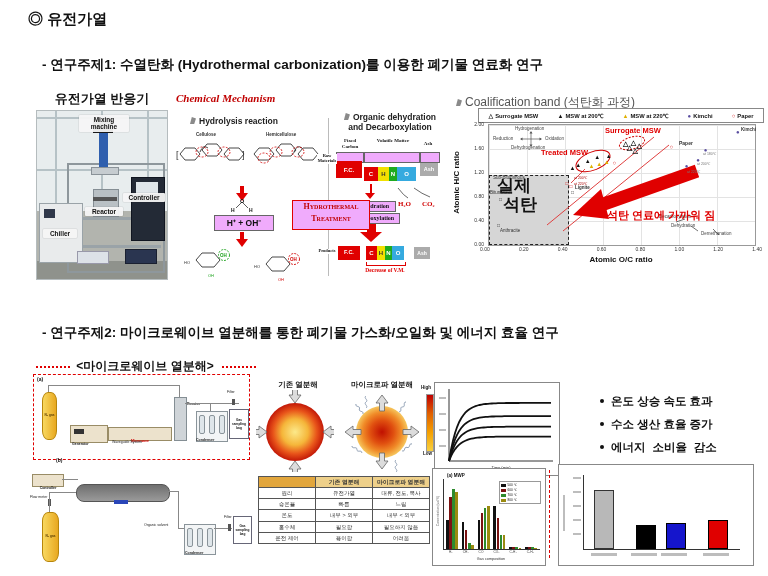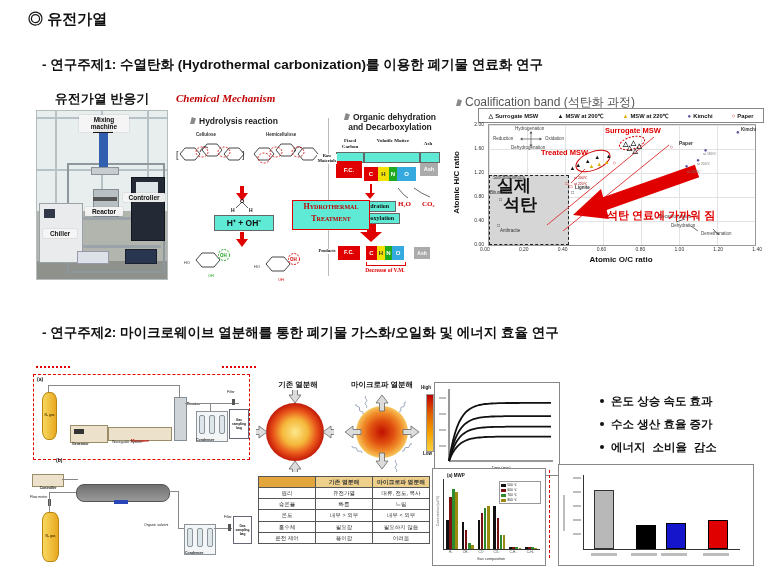--- a/index.html
+++ b/index.html
@@ -16,21 +16,21 @@
   .chip{position:absolute;background:rgba(246,246,246,.95);font-size:6.5px;font-weight:bold;
         color:#111;text-align:center;line-height:1.15;padding:1px 1px;border-radius:1px;
         box-shadow:0 0 1px rgba(0,0,0,.5);}
   
   .cmtitle{position:absolute;font-family:"Liberation Serif",serif;font-style:italic;
            font-weight:bold;font-size:11px;color:#c00000;}
   .subhead{position:absolute;font-size:8.5px;font-weight:bold;color:#222;}
   .rarrow{position:absolute;width:0;height:0;border-left:6px solid transparent;
           border-right:6px solid transparent;border-top:8px solid #e00000;}
   .rstem{position:absolute;width:4px;background:#e00000;}
-  .wbox{position:absolute;border:1px solid #666;background:#5eead4;text-align:center;}
+  .wbox{position:absolute;border:1px solid #666;background:#f0abfc;text-align:center;}
   .serifb{font-family:"Liberation Serif",serif;font-weight:bold;}
   .blk{position:absolute;text-align:center;font-weight:bold;color:#fff;font-size:6px;line-height:1;
        display:flex;align-items:center;justify-content:center;}
   .tiny{position:absolute;line-height:1.1;}
   
   .coal-plot{position:absolute;left:36px;top:30px;width:266px;height:120px;border:1px solid #999;
      background-image:repeating-linear-gradient(to right,#e3e3e3 0 1px,transparent 1px 38px),
                       repeating-linear-gradient(to bottom,#e3e3e3 0 1px,transparent 1px 24px);
      overflow:visible;}
   .mk{position:absolute;transform:translate(-50%,-50%);line-height:1;font-weight:bold;}
@@ -339,20 +339,21 @@
         <span>0.60</span>
         <span>0.80</span>
         <span>1.00</span>
         <span>1.20</span>
         <span>1.40</span>
       </div>
     <div class="abs" style="left:36px;top:161px;width:266px;text-align:center;font-weight:bold;font-size:8px;">Atomic O/C ratio</div>
   </div>
 
   <div class="abs" style="left:36px;top:366px;width:34px;border-top:2px dotted #e00000;"></div>
+  <div class="abs" style="left:70px;top:358px;width:150px;text-align:center;font-size:12px;font-weight:bold;">&lt;마이크로웨이브 열분해&gt;</div>
   <div class="abs" style="left:222px;top:366px;width:34px;border-top:2px dotted #e00000;"></div>
 
   <div class="mwbox" style="left:33px;top:374px;width:215px;height:84px;">
     <div class="tiny" style="left:3px;top:2px;font-size:5px;font-weight:bold;">(a)</div>
     <div class="pline" style="left:14px;top:10px;width:132px;height:1px;"></div>
     <div class="pline" style="left:14px;top:10px;width:1px;height:7px;"></div>
     <div class="pline" style="left:145px;top:10px;width:1px;height:12px;"></div>
     <div class="cyl" style="left:8px;top:17px;width:13px;height:46px;">N₂ gas</div>
     <div class="eqbox" style="left:36px;top:50px;width:36px;height:16px;">
       <div class="abs" style="left:3px;top:3px;width:10px;height:5px;background:#333;"></div>

